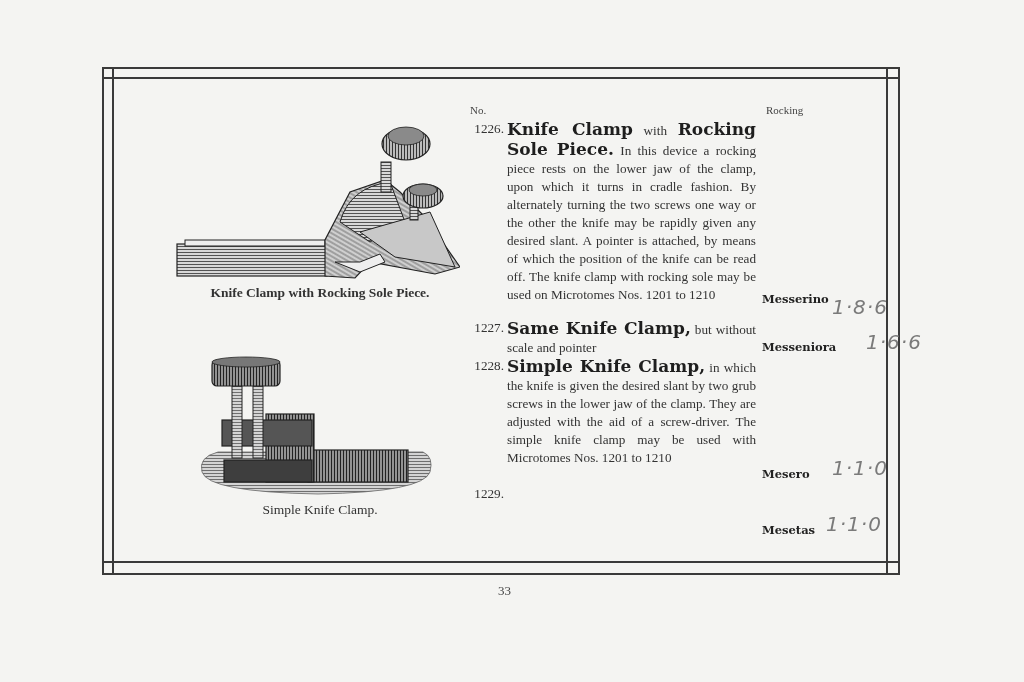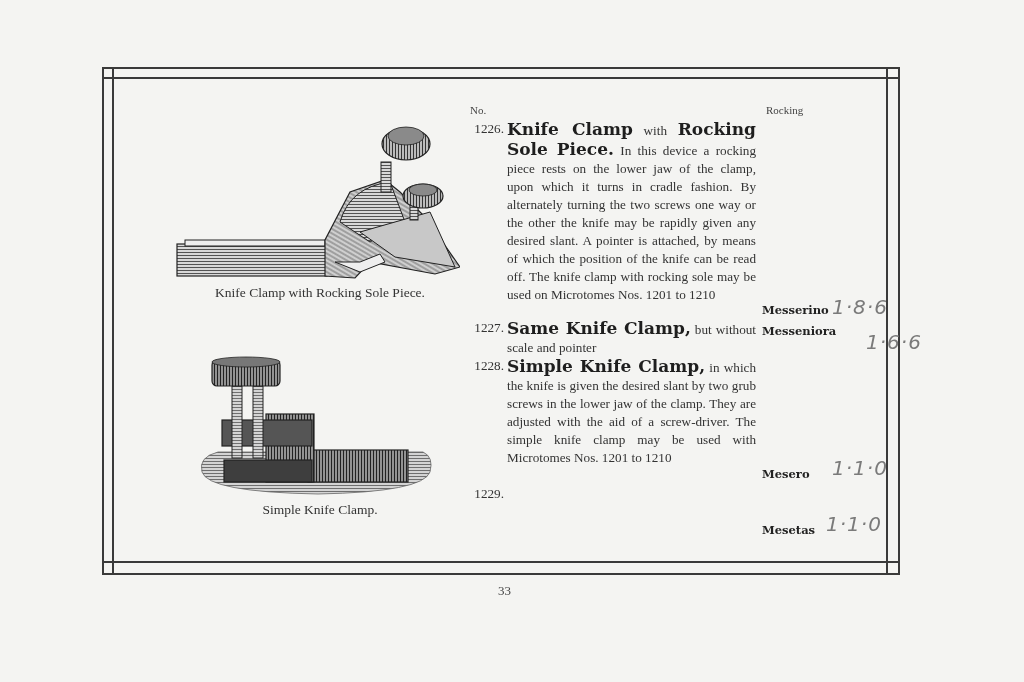--- a/index.html
+++ b/index.html
@@ -77,21 +77,21 @@
 
     <rect x="206" y="40" width="10" height="30" fill="url(#hatch)" stroke="#222" stroke-width="1"></rect>
     <ellipse cx="231" cy="22" rx="24" ry="16" fill="url(#vhatch)" stroke="#222" stroke-width="1.2"></ellipse>
     <ellipse cx="231" cy="14" rx="18" ry="9" fill="#8a8a8a" stroke="#222" stroke-width="0.8"></ellipse>
     <rect x="235" y="80" width="8" height="18" fill="url(#hatch)" stroke="#222" stroke-width="1"></rect>
     <ellipse cx="248" cy="74" rx="20" ry="12" fill="url(#vhatch)" stroke="#222" stroke-width="1.2"></ellipse>
     <ellipse cx="248" cy="68" rx="14" ry="6" fill="#8a8a8a" stroke="#222" stroke-width="0.8"></ellipse>
 
     <path d="M160 140 L185 150 L210 140 L205 132 L185 140 Z" fill="#eee" stroke="#222" stroke-width="1"></path>
   </svg>
-  <div class="caption" style="left:185px; top:285px; width:270px;">Knife Clamp with Rocking Sole Piece.</div>
+  <div class="caption" style="left:185px; top:285px; width:270px;font-weight:bold;">Knife Clamp with Rocking Sole Piece.</div>
 
   <svg class="illus" style="left:198px; top:352px;" width="240" height="150" viewBox="0 0 240 150">
     <defs>
       <pattern id="hatch2" width="3" height="3" patternUnits="userSpaceOnUse">
         <rect width="3" height="3" fill="#d4d4d4"></rect>
         <line x1="0" y1="1.5" x2="3" y2="1.5" stroke="#555" stroke-width="0.8"></line>
       </pattern>
       <pattern id="vhatch2" width="3" height="3" patternUnits="userSpaceOnUse">
         <rect width="3" height="3" fill="#999"></rect>
         <line x1="1.5" y1="0" x2="1.5" y2="3" stroke="#222" stroke-width="1.1"></line>
@@ -131,24 +131,24 @@
 
   <div class="entry" style="top:357px;">
     <span class="num">1228.</span>
     <div class="body"><b>Simple Knife Clamp,</b><span> in which the knife is given the desired slant by two grub screws in the lower jaw of the clamp. They are adjusted with the aid of a screw-driver. The simple knife clamp may be used with Microtomes Nos. 1201 to 1210</span></div>
   </div>
 
   <div class="entry" style="top:485px;">
     <span class="num">1229.</span>
   </div>
 
-  <div class="codeword" style="top:303px;text-align:center;">Messerino</div>
+  <div class="codeword" style="top:292px;text-align:center;">Messerino</div>
   <div class="price" style="left:832px; top:295px;">1·8·6</div>
 
-  <div class="codeword" style="top:324px;">Messeniora</div>
+  <div class="codeword" style="top:340px;">Messeniora</div>
   <div class="price" style="left:866px; top:330px;">1·6·6</div>
 
   <div class="codeword" style="top:467px;">Mesero</div>
   <div class="price" style="left:832px; top:456px;">1·1·0</div>
 
   <div class="codeword" style="top:523px;">Mesetas</div>
   <div class="price" style="left:826px; top:512px;">1·1·0</div>
 
   <div class="page-number">33</div>
 </div>

